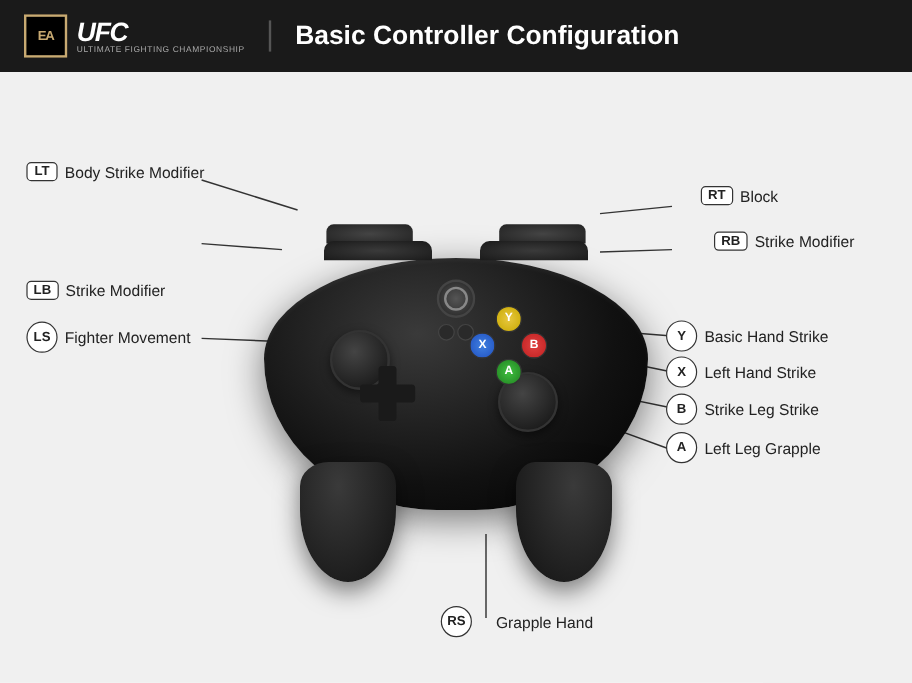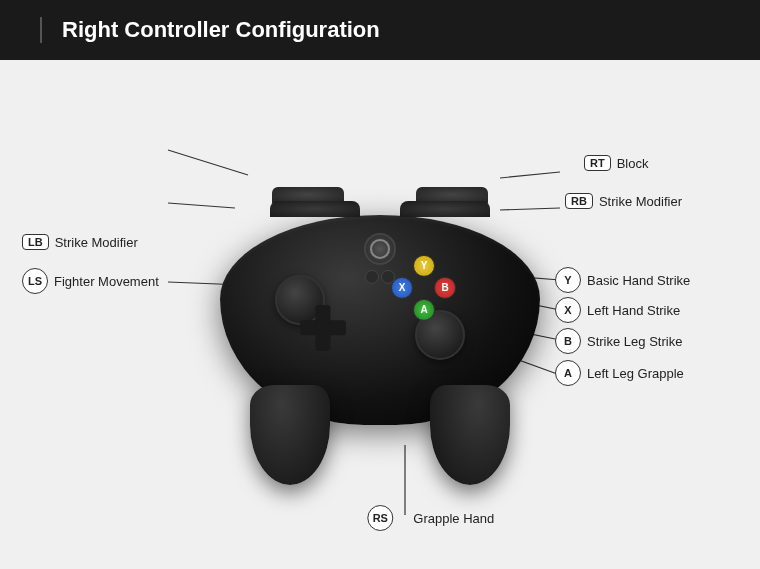--- a/index.html
+++ b/index.html
@@ -390,21 +390,30 @@
       transform: translateX(-10%);
       display: flex;
       align-items: center;
       gap: 20px;
     }
   </style>
 </head>
 <body>
 
 <div class="header">
-  <div class="header-title">Right Controller Configuration</div>
+  <div class="logo-area">
+    <div class="ea-logo">
+      <span>EA</span>
+    </div>
+    <div class="ufc-logo">
+      <span class="ufc-text">UFC</span>
+      <span class="ufc-sub">ULTIMATE FIGHTING CHAMPIONSHIP</span>
+    </div>
+  </div>
+  <div class="header-title">Basic Controller Configuration</div>
 </div>
 
 <div class="main-area">
 
   <svg class="lines-svg">
 
     <line x1="168" y1="90" x2="248" y2="115" stroke="#333" stroke-width="1.2"></line>
 
     <line x1="168" y1="143" x2="235" y2="148" stroke="#333" stroke-width="1.2"></line>
 
@@ -452,37 +461,41 @@
       <div class="btn-a">
           <span>A</span>
         </div>
       <div class="menu-btn"></div>
       <div class="view-btn"></div>
       <div class="grip-left"></div>
       <div class="grip-right"></div>
     </div>
   </div>
 
+  <div class="label-item" style="top:75px; left:22px;">
+    <span class="label-badge">LT</span>
+    <span class="label-text">Body Strike Modifier</span>
+  </div>
 
   <div class="label-item" style="top:130px; left:22px;margin-top:44px;">
     <span class="label-badge">LB</span>
     <span class="label-text">Strike Modifier</span>
   </div>
 
   <div class="label-item" style="top:208px; left:22px;text-align:center;">
     <span class="label-badge round">LS</span>
     <span class="label-text">Fighter Movement</span>
   </div>
 
   <div class="label-item" style="top:95px; left:584px;">
     <span class="label-badge">RT</span>
     <span class="label-text">Block</span>
   </div>
 
-  <div class="label-item" style="top:133px; left:565px;">
+  <div class="label-item" style="top:133px; left:595px;">
     <span class="label-badge">RB</span>
     <span class="label-text">Strike Modifier</span>
   </div>
 
   <div class="label-item" style="top:207px; left:555px;">
     <span class="label-badge round">Y</span>
     <span class="label-text">Basic Hand Strike</span>
   </div>
 
   <div class="label-item" style="top:237px; left:555px;">

